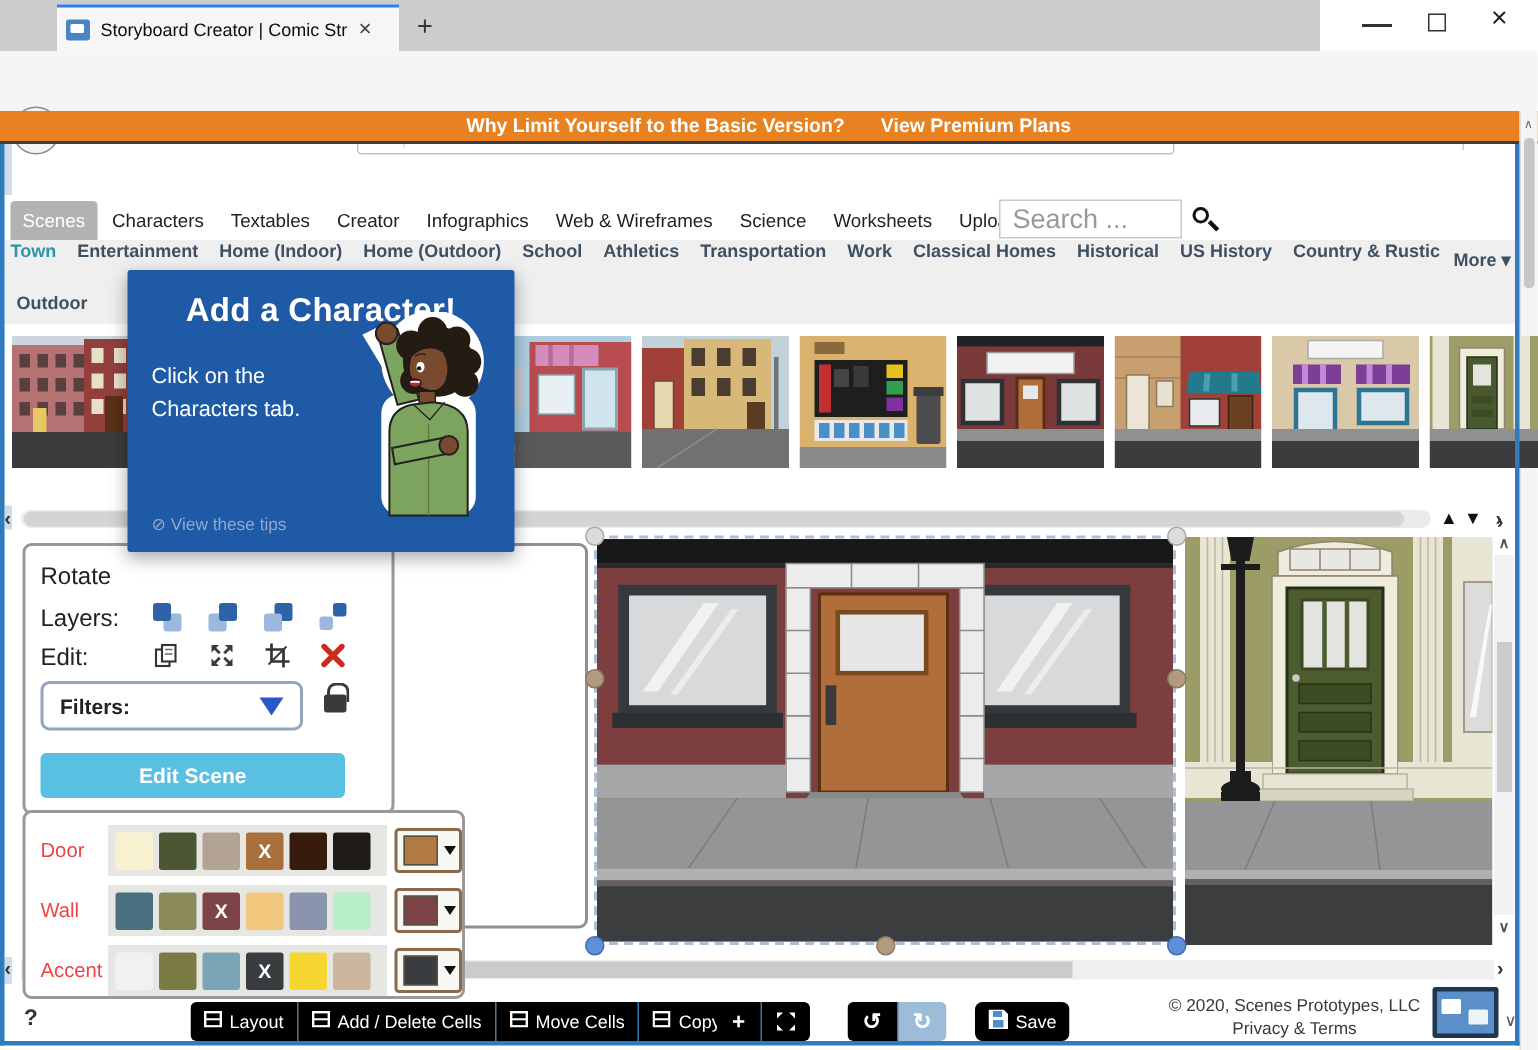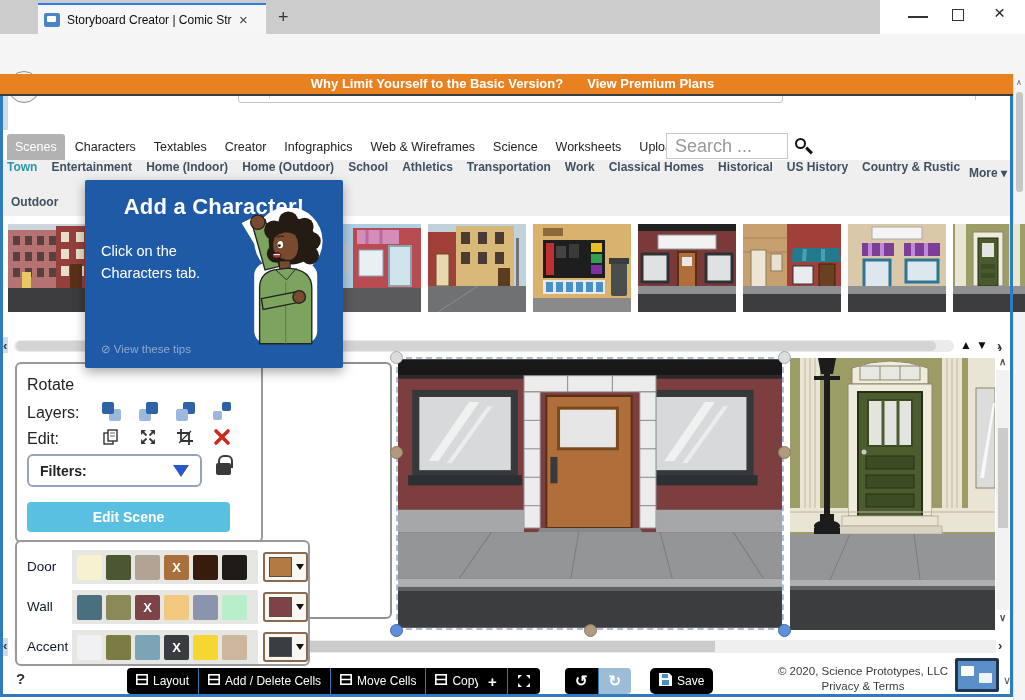--- a/index.html
+++ b/index.html
@@ -108,21 +108,21 @@
 .lb { background:#9cb8de; } .lf { background:#2f63a8; }
 #filtersbox { position:absolute; left:10px; top:90px; width:175px; height:33px; border:2px solid #93a5bc; border-radius:6px; display:flex; align-items:center; }
 #filtersbox .lbl { font-weight:bold; font-size:14px; color:#222; margin-left:11px; }
 #filtersbox .tri { margin-left:auto; margin-right:11px; width:0; height:0; border-left:8px solid transparent; border-right:8px solid transparent; border-top:12px solid #2a57c8; }
 #biglock { position:absolute; left:199px; top:99px; width:15px; height:12px; background:#3a3a3a; border-radius:2px; }
 #biglock::before { content:""; position:absolute; top:-8px; left:2px; width:11px; height:11px; border:2.8px solid #3a3a3a; border-bottom:none; border-radius:6px 6px 0 0; }
 #editscene { position:absolute; left:10px; top:138px; width:203px; height:30px; background:#5ac0e2; border-radius:4px; color:#fff; font-weight:bold; font-size:14px; text-align:center; line-height:30px; }
 .eicon { position:absolute; width:18px; height:18px; }
 #swpanel { position:absolute; left:15px; top:540px; width:295px; height:126px; background:#fff; border:2px solid #999; border-radius:6px; z-index:6; }
 .swrow { position:absolute; left:0; width:100%; height:34px; }
-.swrow .rl { position:absolute; left:10px; top:9px; font-size:13.5px; color:#0f172a; }
+.swrow .rl { position:absolute; left:10px; top:9px; font-size:13.5px; color:#ef4444; }
 .swstrip { position:absolute; left:55px; top:0; width:186px; height:34px; background:#e6e6e2; display:flex; align-items:center; padding-left:5px; }
 .sw { width:25px; height:25px; border-radius:2px; margin-right:4px; position:relative; color:#fff; font-weight:bold; font-size:13px; text-align:center; line-height:25px; }
 .swdrop { position:absolute; left:246px; top:2px; width:45px; height:30px; border:2px solid #8a6a4a; border-radius:3px; background:#f7f7f3; display:flex; align-items:center; }
 .swdrop .cur { width:23px; height:20px; border:1px solid #55503f; margin-left:4px; }
 .swdrop .dt { width:0; height:0; border-left:4.5px solid transparent; border-right:4.5px solid transparent; border-top:6px solid #111; margin-left:4px; }
 
 #tippopup { position:absolute; left:85px; top:180px; width:258px; height:188px; background:#1e5aa6; border-radius:2px; box-shadow:0 4px 12px rgba(0,0,0,.35); z-index:10; color:#fff; }
 #tippopup h2 { font-size:22px; text-align:center; margin-top:14px; letter-spacing:.2px; }
 #tip-body { position:absolute; left:16px; top:60px; font-size:14.5px; line-height:22px; }
 #tip-dismiss { position:absolute; left:16px; bottom:12px; font-size:11.5px; color:#8fa9cf; }
@@ -729,18 +729,18 @@
         <svg width="13" height="13" viewBox="0 0 13 13">
             <path d="M0 0 h10 l3 3 v10 h-13 z" fill="#fff"></path>
             <rect x="3" y="1" width="6" height="4" fill="#4a8fc9"></rect>
             <rect x="3" y="7" width="7" height="5" fill="#4a8fc9"></rect>
           </svg>
       </span>
       <span>Save</span>
     </div>
   </div>
   <div id="footertext">
-    <div>© 2020, Science Prototypes, LLC</div>
+    <div>© 2020, Scenes Prototypes, LLC</div>
     <div>Privacy &amp; Terms</div>
   </div>
   <div id="footlogo"></div>
   <span id="footdown">∨</span>
 </div>
 
 </body></html>

